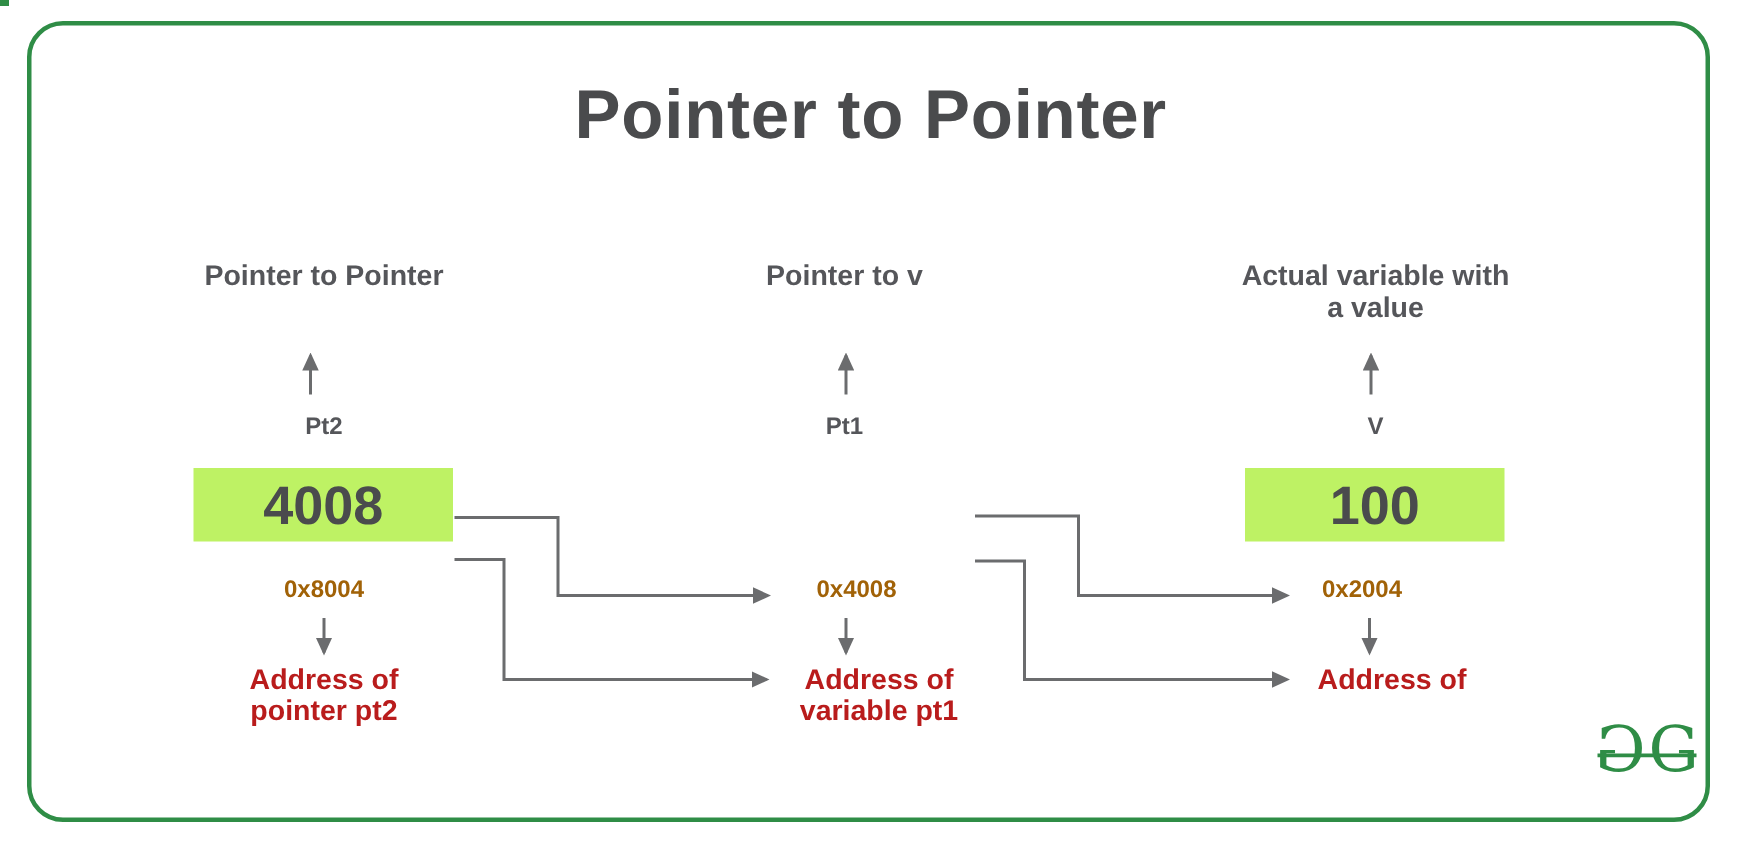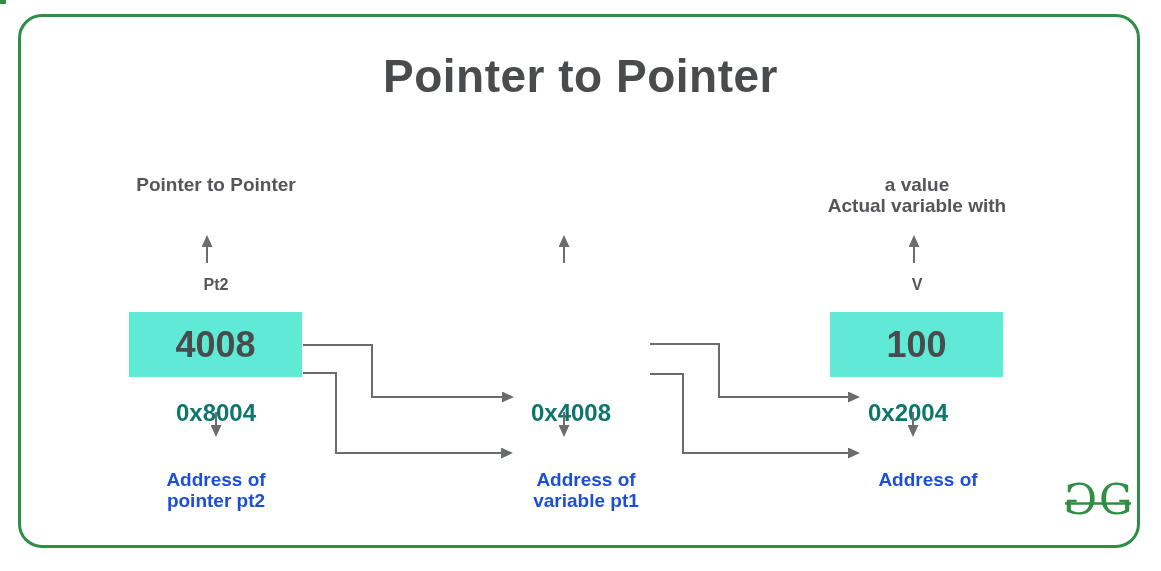--- a/index.html
+++ b/index.html
@@ -26,27 +26,27 @@
   }
   .col{position:absolute;top:0;width:240px;height:571px;}
   .col-1{left:96px;}
   .col-2{left:443px;}
   .col-3{left:797px;}
   .col > div{position:absolute;left:0;width:100%;text-align:center;}
   .top-label{top:174px;font-size:19px;font-weight:700;color:#55565a;line-height:21px;}
   .top-label span{display:block;}
   .var-name{top:276px;font-size:16px;font-weight:700;color:#55565a;}
   .mem-box{
-    top:312px;left:33px !important;width:173px !important;height:65px;
-    background:#5eead4;
+    top:312px;left:33px !important;width:173px !important;height:49px;
+    background:#bef264;
     display:flex;align-items:center;justify-content:center;
   }
   .mem-value{font-size:36px;font-weight:700;color:#4a4b4d;}
-  .hex-label{top:385px;font-size:24px;font-weight:700;color:#0f766e;margin-top:14px;}
-  .bottom-label{top:469px;font-size:19px;font-weight:700;color:#1d4ed8;line-height:21px;}
+  .hex-label{top:385px;font-size:16px;font-weight:700;color:#a16207;}
+  .bottom-label{top:443px;font-size:19px;font-weight:700;color:#b91c1c;line-height:21px;}
   .bottom-label span{display:block;}
   .overlay{position:absolute;left:0;top:0;width:1161px;height:571px;pointer-events:none;}
   .logo{position:absolute;left:1062px;top:477px;width:72px;height:44px;}
 </style>
 </head>
 <body>
 
 <div class="canvas">
 
   <div class="corner-dot"></div>
@@ -63,31 +63,36 @@
       <span class="mem-value">4008</span>
     </div>
     <div class="hex-label">0x8004</div>
     <div class="bottom-label">
       <span>Address of</span>
       <span>pointer pt2</span>
     </div>
   </div>
 
   <div class="col col-2">
+    <div class="top-label">
+      <span>Pointer to v</span>
+      <span></span>
+    </div>
+    <div class="var-name">Pt1</div>
     <div class="hex-label" style="margin-left:8px">0x4008</div>
     <div class="bottom-label" style="margin-left:23px">
       <span>Address of</span>
       <span>variable pt1</span>
     </div>
   </div>
 
   <div class="col col-3">
     <div class="top-label">
+      <span>Actual variable with</span>
       <span>a value</span>
-      <span>Actual variable with</span>
     </div>
     <div class="var-name">V</div>
     <div class="mem-box">
       <span class="mem-value">100</span>
     </div>
     <div class="hex-label" style="margin-left:-9px">0x2004</div>
     <div class="bottom-label" style="margin-left:11px">
       <span>Address of</span>
     </div>
   </div>

